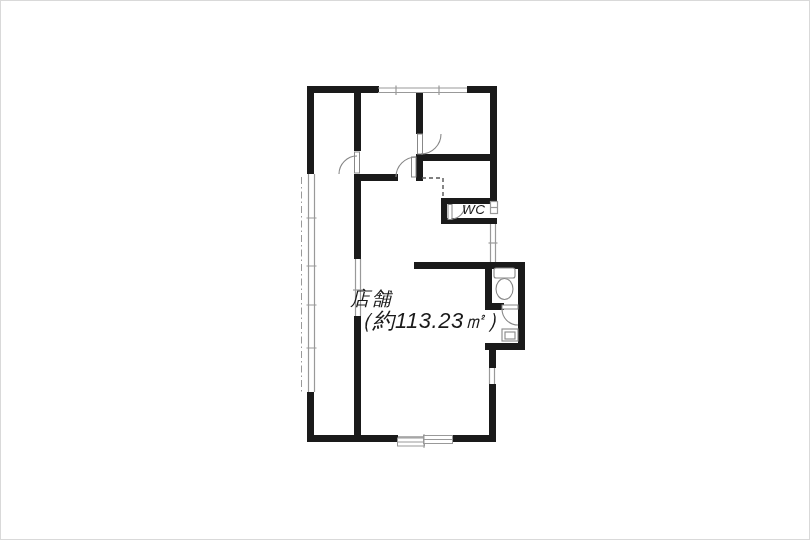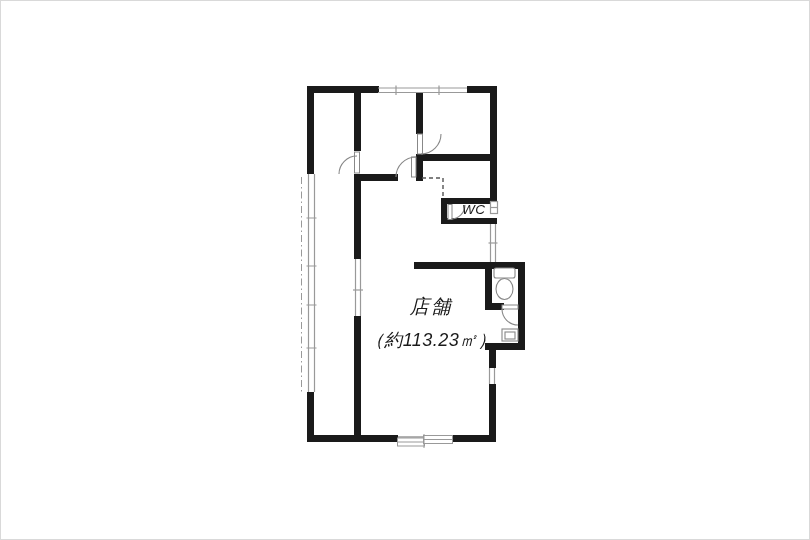--- a/index.html
+++ b/index.html
@@ -16,23 +16,23 @@
     position:relative;
     width:810px;height:540px;
     background:var(--bg);
     box-sizing:border-box;
     border:1px solid var(--frame);
     overflow:hidden;
     font-family:"Liberation Sans","DejaVu Sans",sans-serif;
   }
   .plan-svg{position:absolute;left:0;top:0;}
   .label{position:absolute;color:var(--text);line-height:1.0;font-style:italic;}
-  .room-label-group{left:349px;top:296px;width:162px;text-align:center;}
+  .room-label-group{left:349px;top:288px;width:162px;}
   .room-name{font-size:19.5px;letter-spacing:2px;font-weight:500;}
-  .room-area{font-size:18px;margin-top:14px;letter-spacing:0.5px;}
+  .room-area{font-size:22px;margin-top:1px;letter-spacing:0.5px;}
   .wc-label{left:461px;top:202px;width:30px;font-size:13.5px;letter-spacing:0.5px;}
 </style>
 </head>
 <body>
 
 <div class="canvas">
 
   <svg class="plan-svg" width="810" height="540" viewBox="0 0 810 540">
 
     <g fill="var(--wall)">

